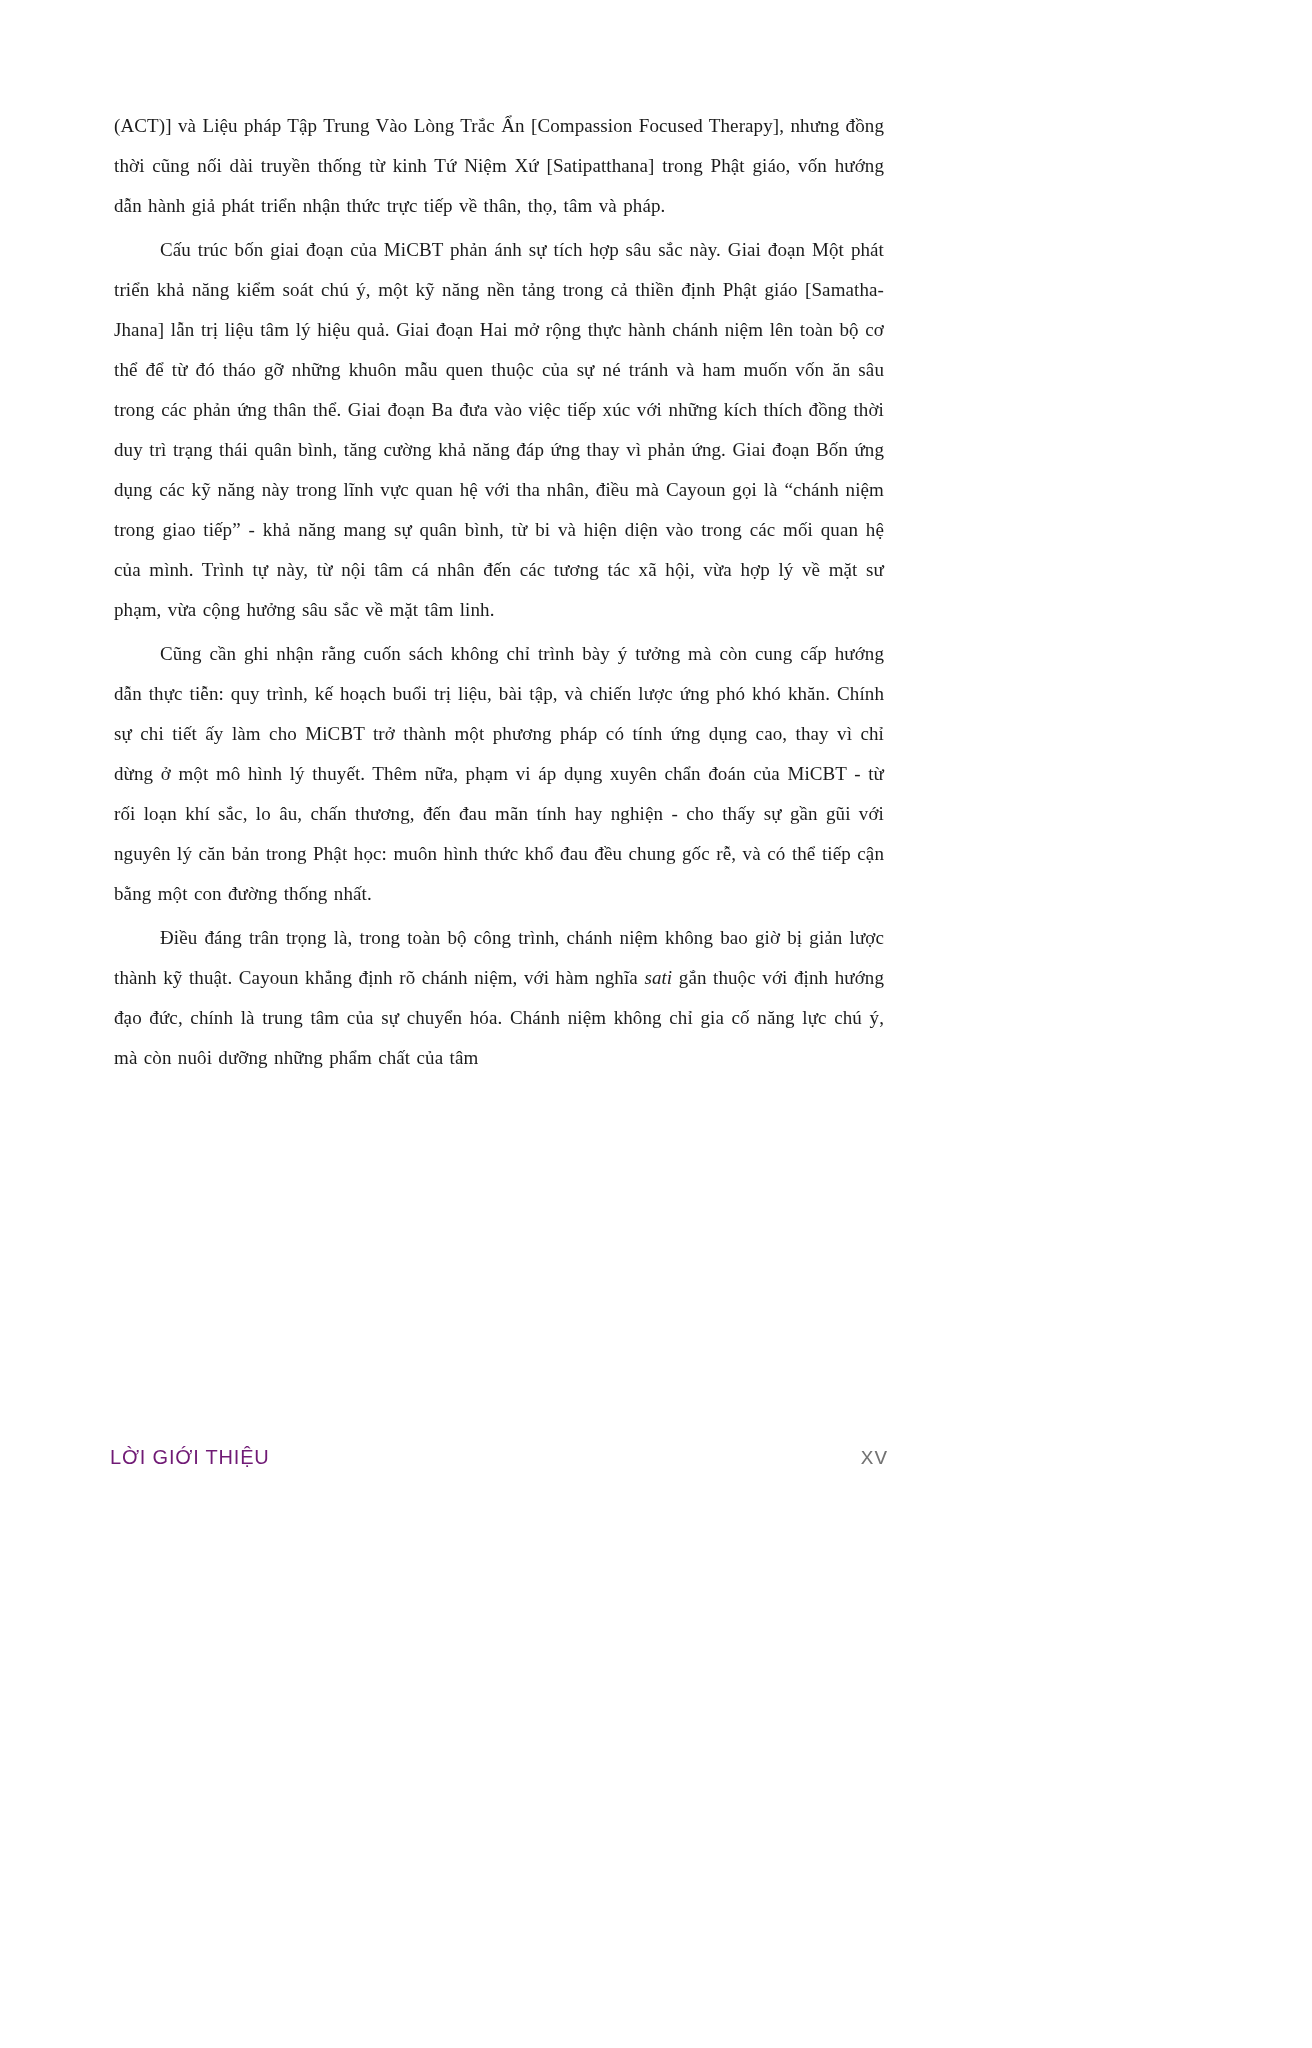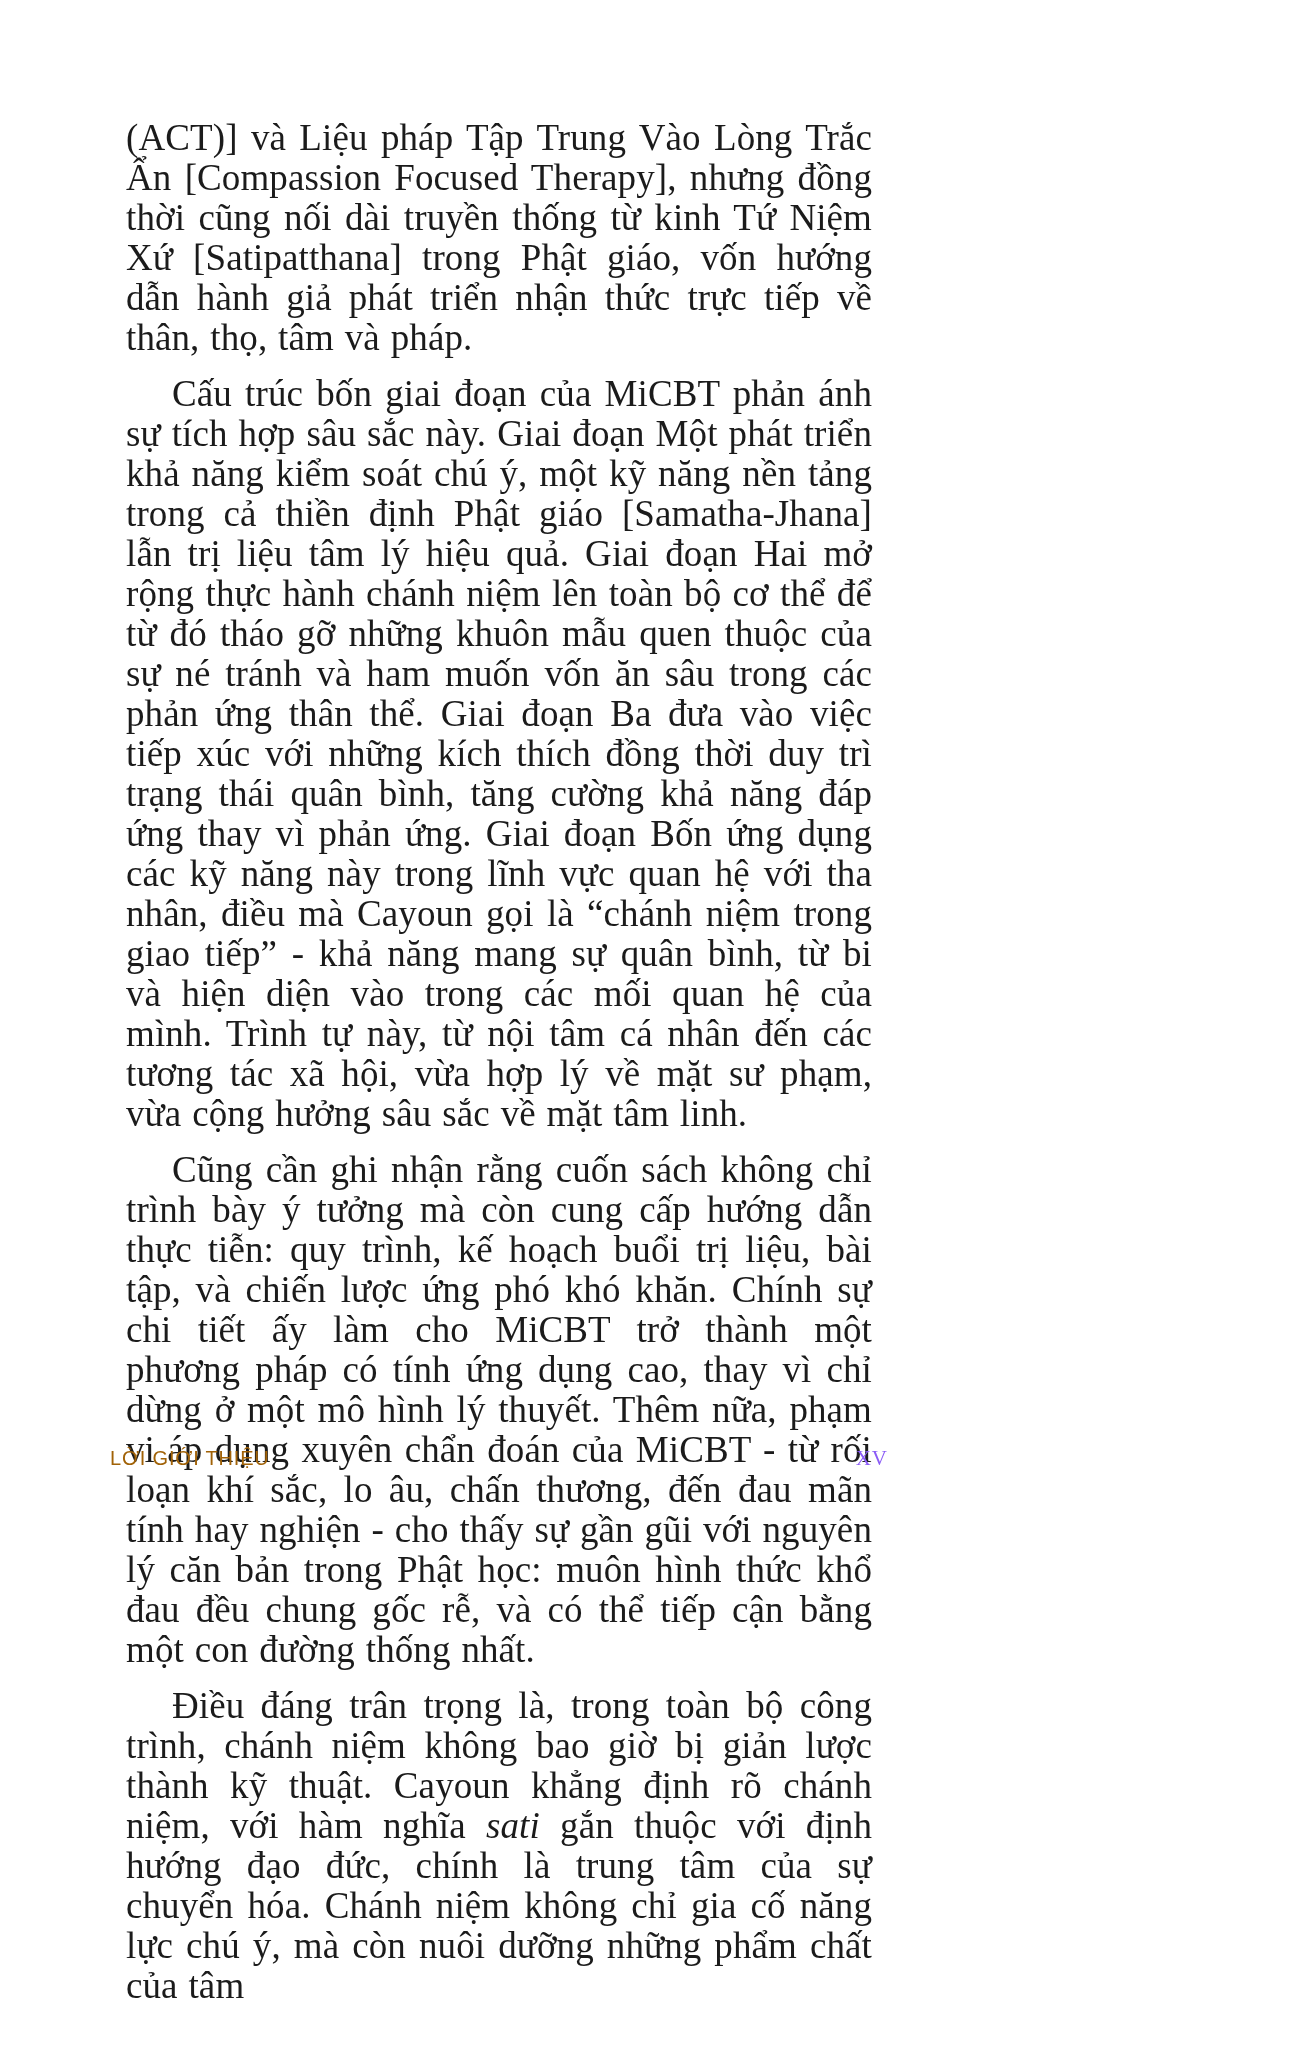--- a/index.html
+++ b/index.html
@@ -17,22 +17,22 @@
     font-family: "Liberation Serif", "DejaVu Serif", serif;
     overflow: hidden;
   }
   .text-block {
     position: absolute;
     left: 110px;
     top: 102px;
     width: 778px;
   }
   .para {
-    margin: 16px;
-    font-size: 37px;
+    margin: 4px;
+    font-size: 19px;
     line-height: 40px;
     text-align: justify;
     text-justify: inter-word;
     letter-spacing: 0.1px;
     word-spacing: 1.5px;
   }
   .para.indent {
     text-indent: 46px;
   }
   .para i.term {
@@ -43,28 +43,28 @@
     top: 1446px;
     width: 778px;
     display: flex;
     justify-content: space-between;
     align-items: baseline;
   }
   .footer-title {
     font-family: "Liberation Sans", "DejaVu Sans", sans-serif;
     font-size: 20px;
     letter-spacing: 0.8px;
-    color: #a16207;
+    color: #701a75;
     text-transform: uppercase;
   }
   .page-number {
-    font-family: Liberation Serif, serif;
+    font-family: Liberation Mono, monospace;
     font-size: 21px;
     letter-spacing: 1px;
-    color: #8b5cf6;
+    color: #737373;
   }
 </style>
 </head>
 <body>
 
 <div class="page">
 
   <div class="text-block">
 
     <p class="para">(ACT)] và Liệu pháp Tập Trung Vào Lòng Trắc Ẩn [Compassion Focused Therapy], nhưng đồng thời cũng nối dài truyền thống từ kinh Tứ Niệm Xứ [Satipatthana] trong Phật giáo, vốn hướng dẫn hành giả phát triển nhận thức trực tiếp về thân, thọ, tâm và pháp.</p>

